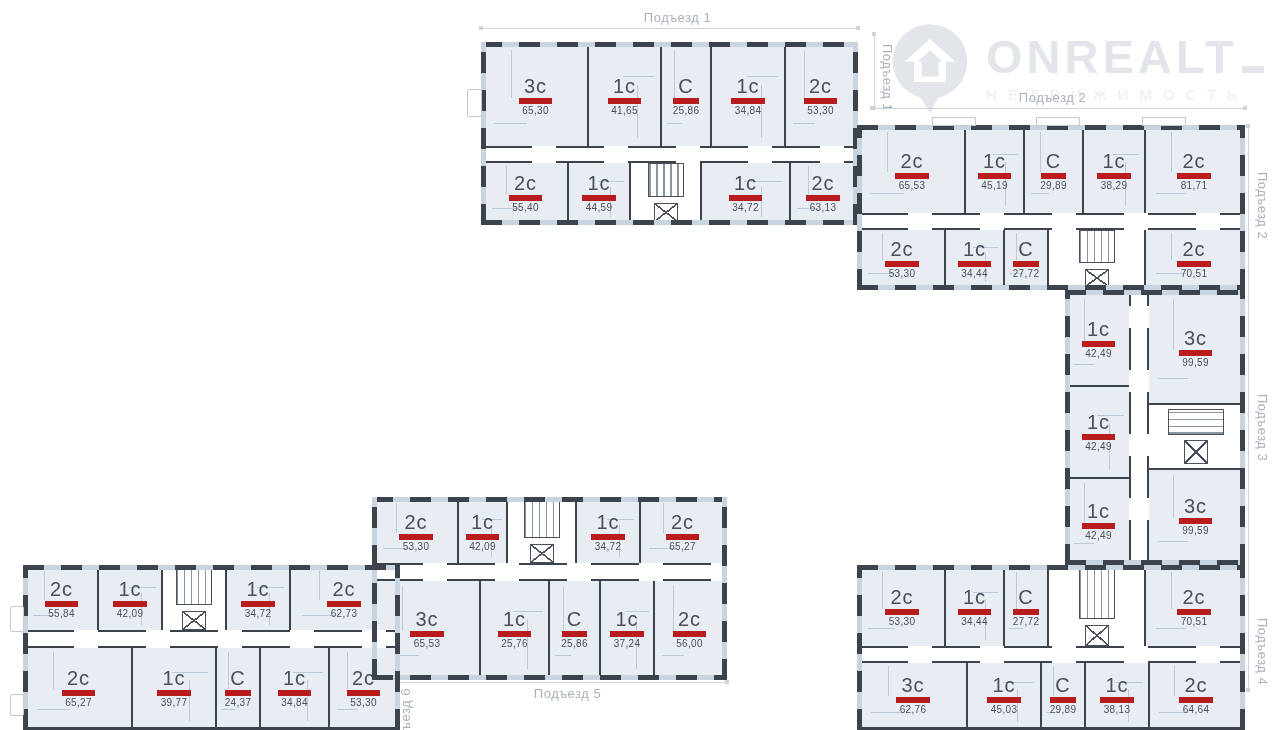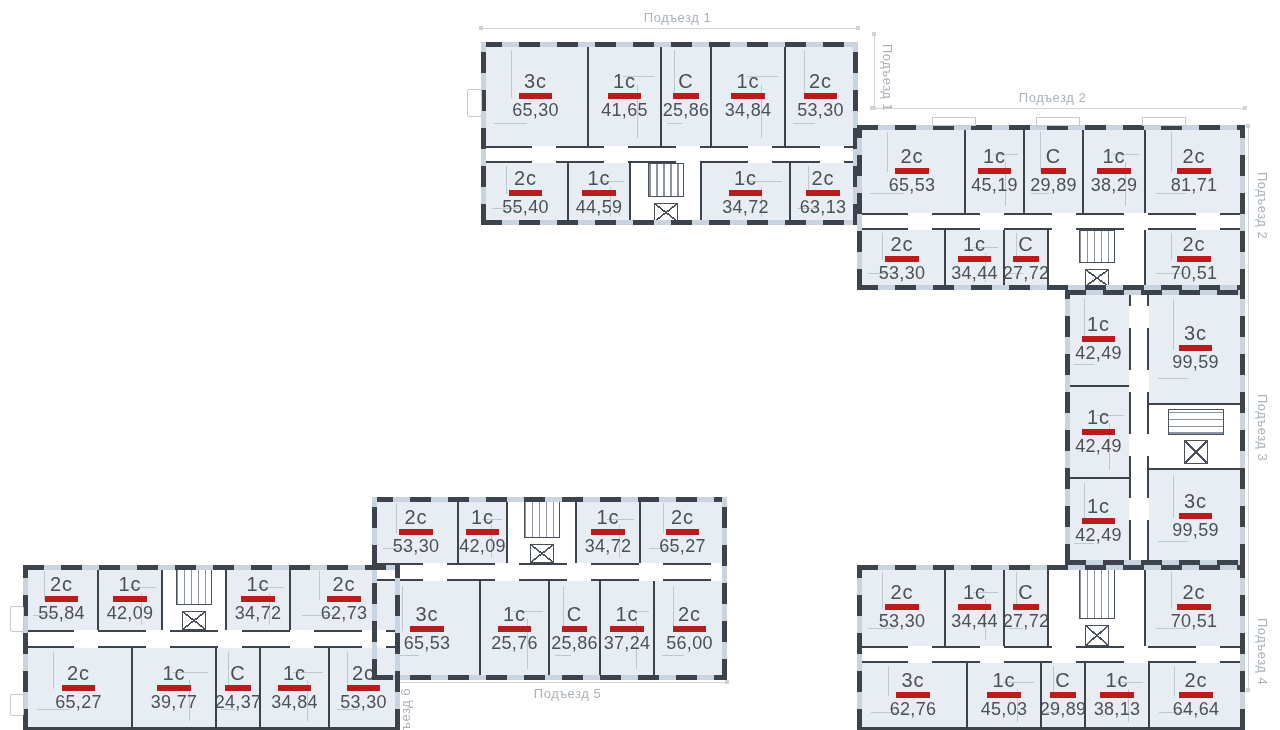--- a/index.html
+++ b/index.html
@@ -54,21 +54,21 @@
     background-size:2px 100%,2px 100%;background-position:0 0,100% 0;background-repeat:no-repeat;z-index:2}
 
   .apt{position:relative;background:var(--fill);border-left:2px solid var(--wall);
     display:flex;flex-direction:column;align-items:center;justify-content:center;gap:1px;overflow:hidden}
   .row .apt:first-child{border-left:none}
   .apt::before{content:"";position:absolute;top:5%;bottom:48%;left:26%;width:1px;background:var(--part)}
   .apt::after{content:"";position:absolute;left:10%;right:58%;bottom:22%;height:1px;background:var(--part)}
   .apt:nth-child(even)::before{left:68%;top:40%;bottom:8%}
   .apt:nth-child(even)::after{left:48%;right:8%;bottom:68%}
   .t{font-size:20px;line-height:1.05;color:var(--txt);border-bottom:6px solid #b91c1c;padding:0 5px 1px;z-index:1;letter-spacing:1px}
-  .a{font-size:18px;color:var(--txt);z-index:1;letter-spacing:.3px}
+  .a{font-size:10px;color:var(--txt);z-index:1;letter-spacing:.3px}
 
   .core{background:#fff;display:flex;align-items:center;justify-content:center;gap:6px}
   .core::before,.core::after{display:none}
   .stairs{width:36px;height:76%;max-height:54px;border:1.5px solid #4a515b;
     background:repeating-linear-gradient(90deg,#8b95a1 0 1.5px,#fff 1.5px 7px)}
   .stairs.hz{width:70%;max-width:56px;height:26px;
     background:repeating-linear-gradient(0deg,#8b95a1 0 1.5px,#fff 1.5px 7px)}
   .lift{width:24px;height:24px;border:1.5px solid #4a515b;background-color:#fff;background-image:
       linear-gradient(to top right,rgba(0,0,0,0) calc(50% - .8px),#4a515b calc(50% - .8px) calc(50% + .8px),rgba(0,0,0,0) calc(50% + .8px)),
       linear-gradient(to bottom right,rgba(0,0,0,0) calc(50% - .8px),#4a515b calc(50% - .8px) calc(50% + .8px),rgba(0,0,0,0) calc(50% + .8px))}
@@ -80,20 +80,32 @@
   .colwrap .apt:first-child{border-top:none}
 
   .balc{position:absolute;background:#fff;border:1px solid #c3cad3;border-radius:2px;z-index:4}
   .canopy{position:absolute;background:#fff;border:1px solid #c3cad3;z-index:4}
 </style>
 </head>
 <body>
 
 <div class="plan">
 
+  <div class="wm">
+    <svg width="84" height="92" viewBox="0 0 90 98">
+      <circle cx="45" cy="42" r="40" fill="var(--logo)"></circle>
+      <path d="M30 74 L45 97 L57 76 Z" fill="var(--logo)"></path>
+      <polygon points="45,18 72,42 62,42 62,64 28,64 28,42 18,42" fill="#ffffff"></polygon>
+      <polygon points="45,30 58,42 54,42 54,58 36,58 36,42 32,42" fill="var(--logo)"></polygon>
+    </svg>
+    <div class="wm-txt">
+      <div class="wm-brand"><span>ONREALT</span><span class="us"></span></div>
+      <div class="wm-sub">НЕДВИЖИМОСТЬ</div>
+    </div>
+  </div>
 
   <div class="dimh" style="left:481px;top:28px;width:377px"></div>
   <div class="elab h" style="left:600px;top:10px;width:155px">Подъезд 1</div>
 
   <div class="dimv" style="left:874px;top:34px;height:74px"></div>
   <div class="elab v" style="left:880px;top:44px">Подъезд 1</div>
 
   <div class="dimh" style="left:872px;top:108px;width:373px"></div>
   <div class="elab h" style="left:975px;top:90px;width:155px">Подъезд 2</div>
 

